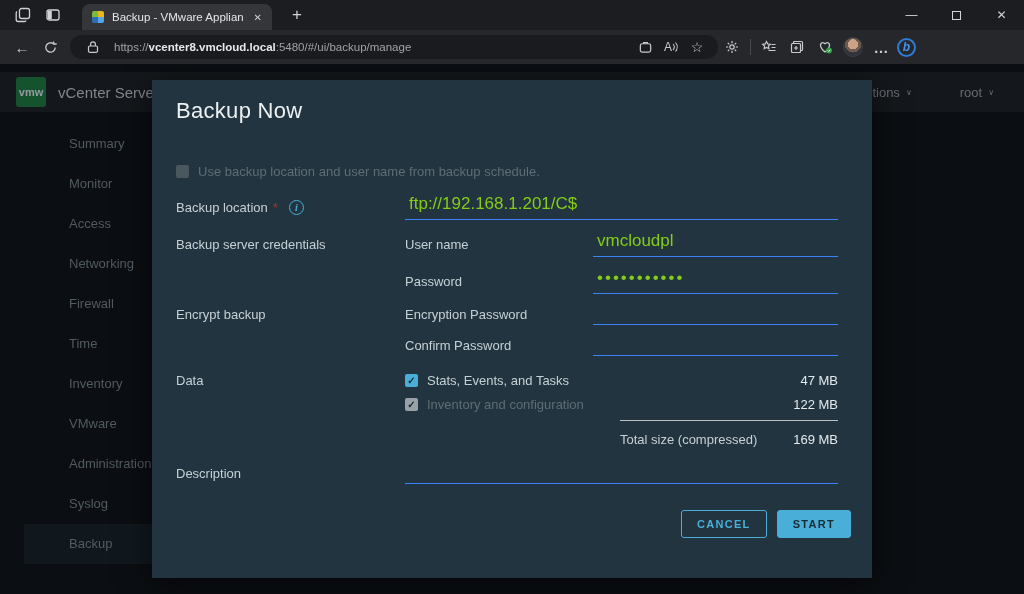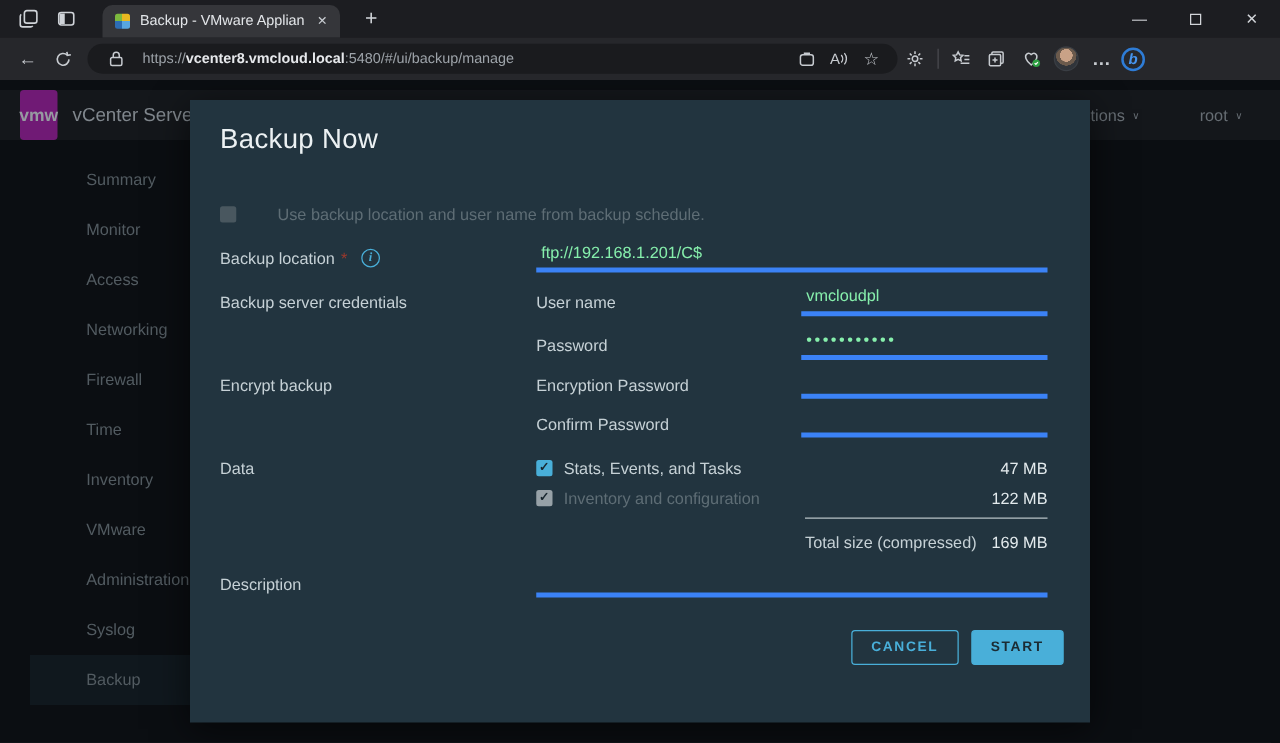--- a/index.html
+++ b/index.html
@@ -43,41 +43,41 @@
             border:1px solid #3a3e44; }
   .copilot { width:19px; height:19px; border-radius:50%; border:2px solid #2e7cd6; color:#4694ee;
              font-weight:bold; font-style:italic; font-size:12px; display:flex; align-items:center;
              justify-content:center; margin-left:2px; }
   svg.ic { display:block; }
 
   
   .app { position:absolute; top:64px; left:0; right:0; bottom:0; background:#0b0e12; overflow:hidden; }
   .app-header { position:absolute; top:8px; left:0; right:0; height:40px; background:#14171b;
                 display:flex; align-items:center; padding:0 30px 0 16px; }
-  .vmw-badge { width:30px; height:40px; background:#701a75; border-radius:3px; color:#969ba1;
-               font-size:14px; font-weight:bold; display:flex; align-items:center; justify-content:center; }
+  .vmw-badge { width:30px; height:30px; background:#14532d; border-radius:3px; color:#969ba1;
+               font-size:11px; font-weight:bold; display:flex; align-items:center; justify-content:center; }
   .brand { color:#80878d; font-size:15px; margin-left:12px; }
   .hdr-right { margin-left:auto; display:flex; gap:48px; color:#666d73; font-size:13px; }
   .hdr-drop { display:flex; align-items:center; gap:6px; }
   .chev { font-size:8px; color:#666d73; }
 
   .sidebar { position:absolute; top:60px; left:0; width:152px; }
   .side-item { height:40px; line-height:40px; padding-left:45px; color:#525b61; font-size:13px;
                white-space:nowrap;margin-left:24px; }
   .side-item.selected { background:#10181e; }
 
   
   .modal { position:absolute; left:152px; top:16px; width:720px; height:498px; background:#22343f;
            box-shadow:0 6px 28px rgba(0,0,0,.6); padding:18px 34px 0 24px; }
   .m-title { font-size:22px; font-weight:300; color:#ecf1f3; letter-spacing:.3px; }
 
-  .row { display:flex; align-items:center;gap:24px; }
+  .row { display:flex; align-items:center; }
   .c1 { width:229px; min-width:229px; font-size:13px; color:#c6d1d6; display:flex; align-items:center; }
   .c2 { width:188px; min-width:188px; font-size:13px; color:#c6d1d6; }
-  .ufield { flex:1; border-bottom:4px solid #3b82f6; font-size:13px; color:#86efac;
+  .ufield { flex:1; border-bottom:1px solid #3b82f6; font-size:17px; color:#84cc16;
             padding:0 4px 5px 4px; min-height:21px; }
   .req { color:#9c382c; margin:0 2px 0 5px; font-size:13px; }
   .info-i { width:15px; height:15px; border:1.4px solid #49afd9; border-radius:50%; color:#49afd9;
             font-size:10px; font-family:"Liberation Serif", serif; font-style:italic; font-weight:bold;
             display:flex; align-items:center; justify-content:center; margin-left:9px; flex:none; }
   .dim { color:#5e6d75; }
   .pw { letter-spacing:2px; }
 
   .cb { width:13px; height:13px; border-radius:2px; flex:none; font-size:10px; line-height:13px;
         text-align:center; color:#18262e; font-weight:bold; }

